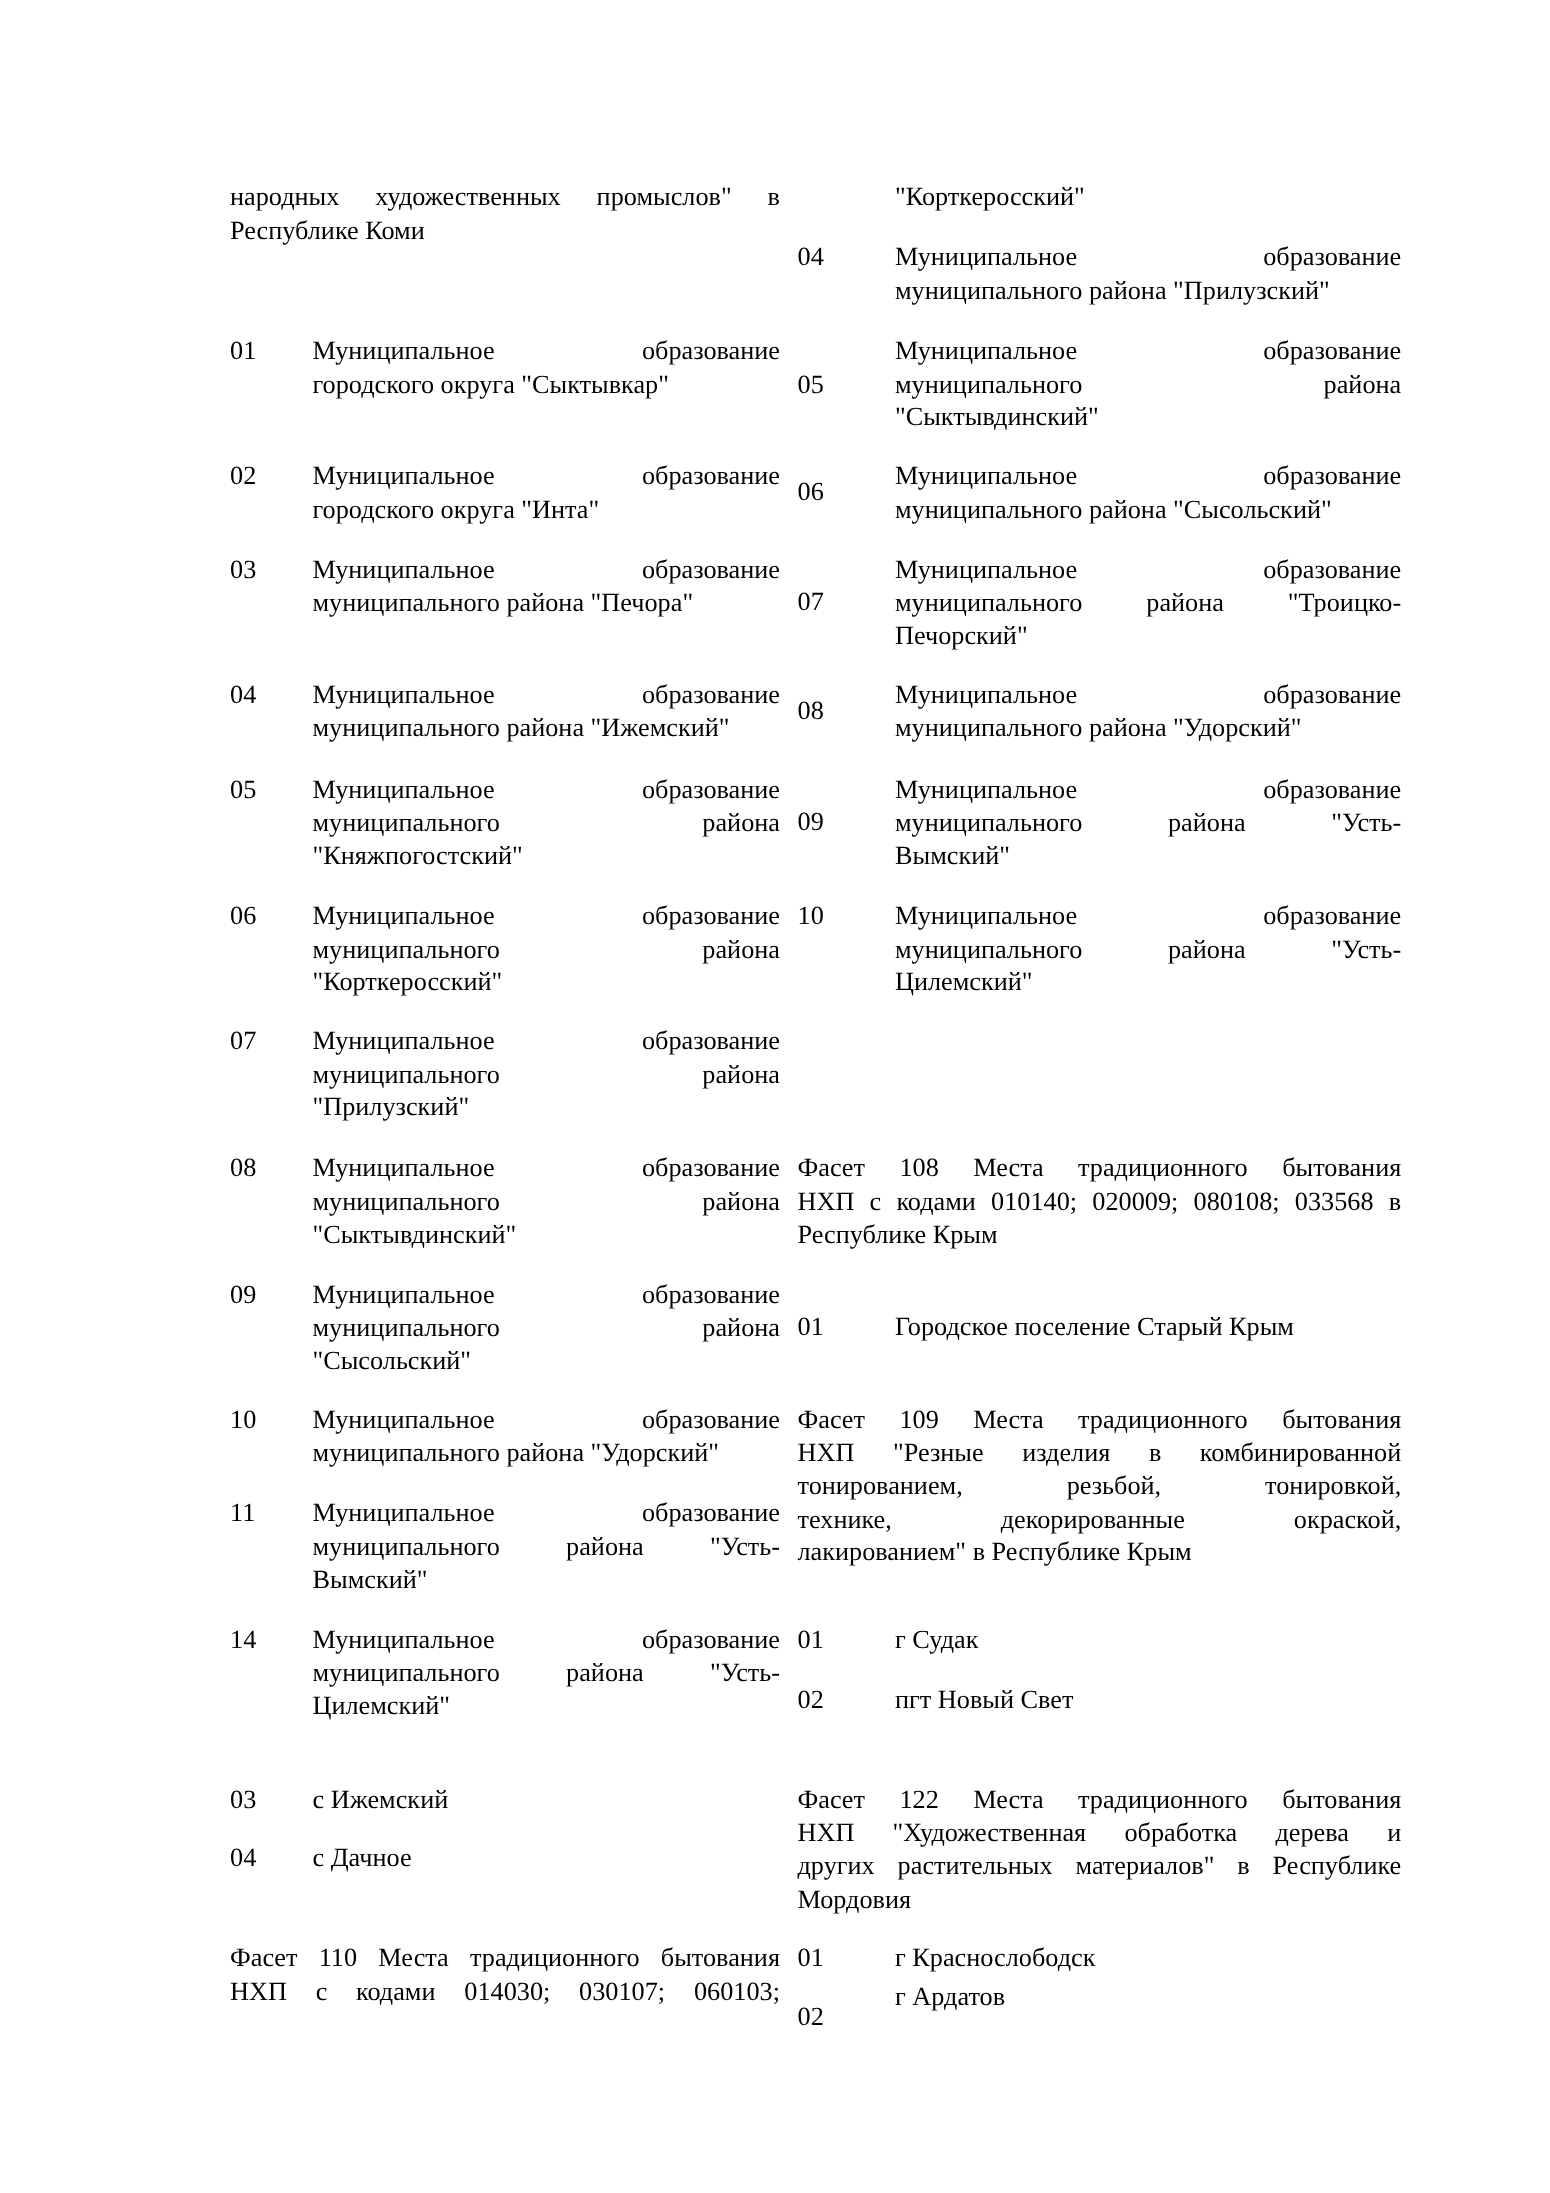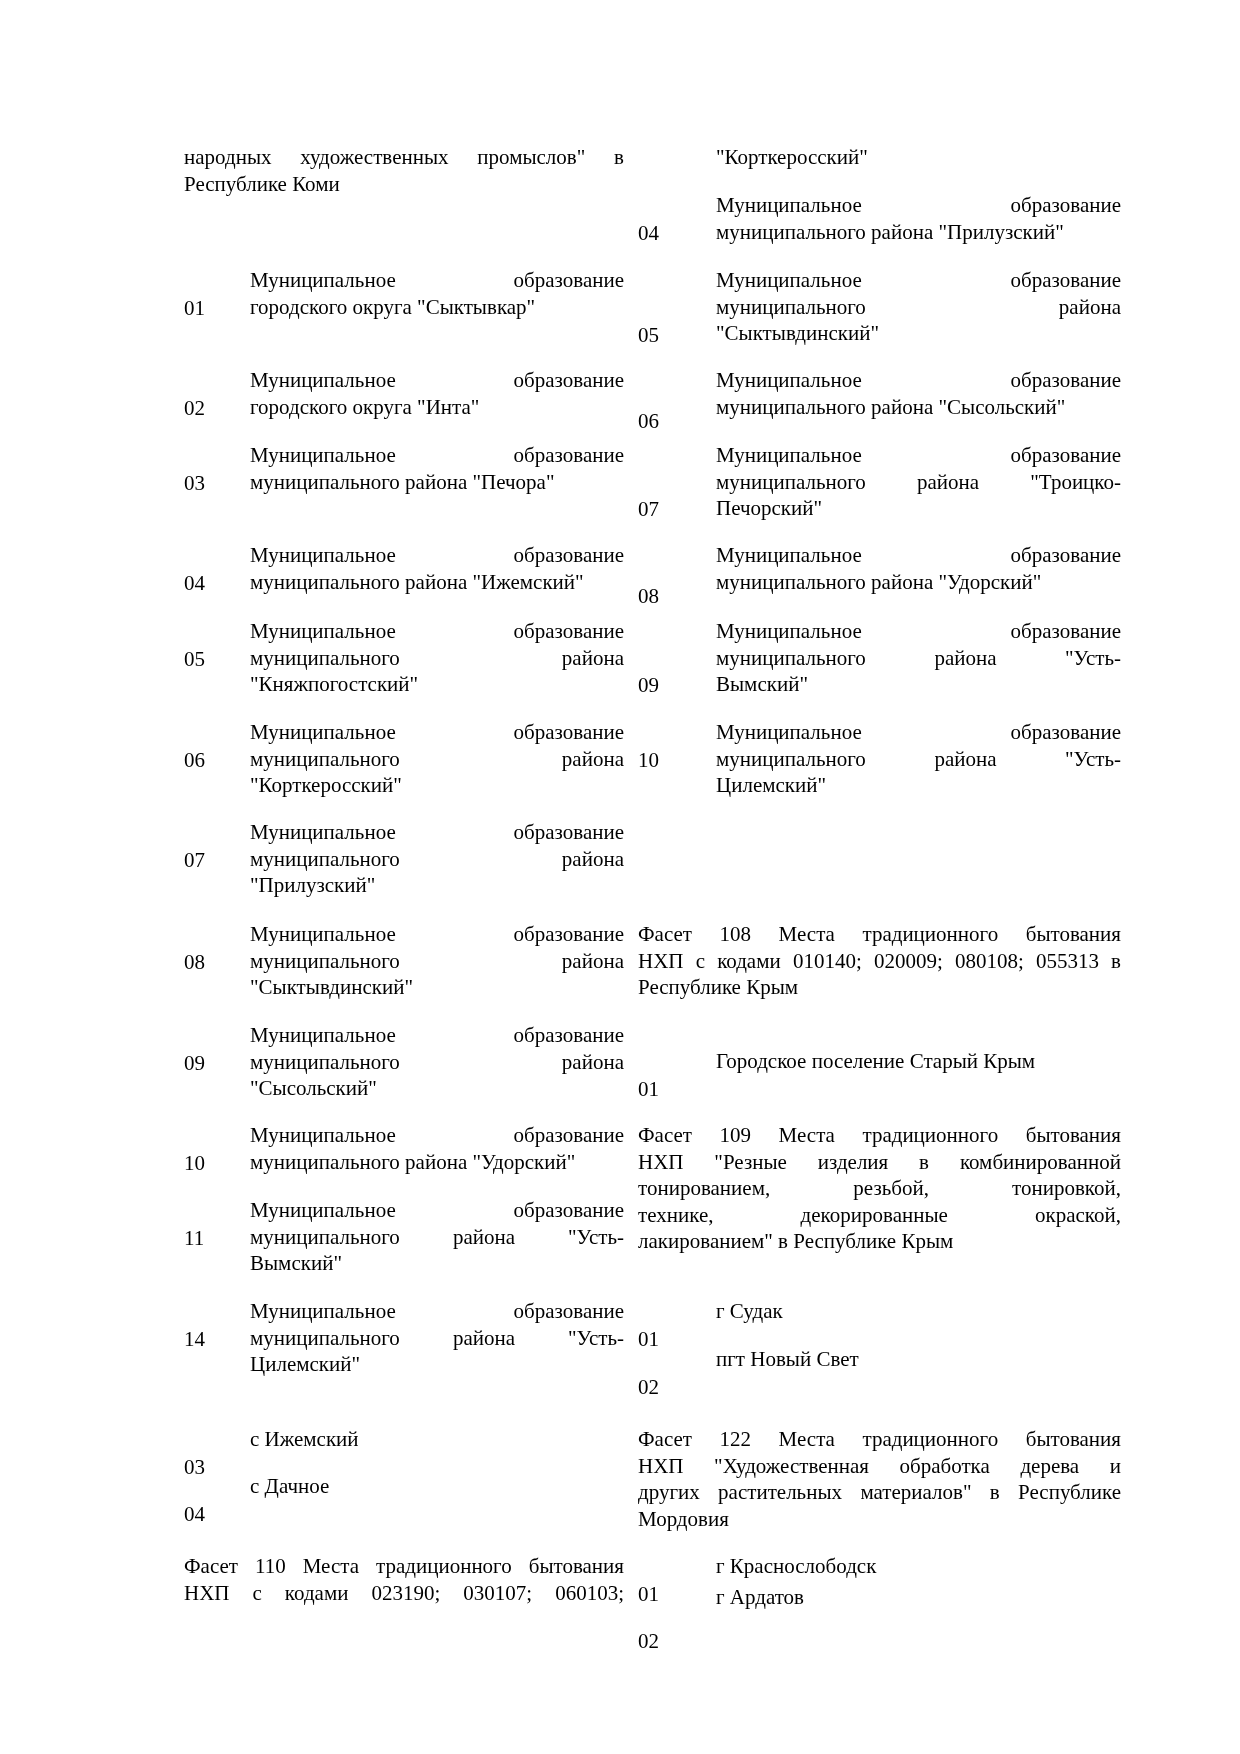--- a/index.html
+++ b/index.html
@@ -1,19 +1,19 @@
 <!DOCTYPE html>
 <html><head>
 <meta charset="utf-8">
 <style>
   html, body { margin:0; padding:0; background:#fff; }
   body { width:1240px; height:1754px; position:relative; overflow:hidden;
          font-family:"Liberation Serif", "DejaVu Serif", serif; font-size:21px; color:#000; }
   .blk { position:absolute; line-height:26.5px; }
-  .num { position:absolute; line-height:26.5px;margin-top:28px; }
+  .num { position:absolute; line-height:26.5px; }
   .txt { position:absolute; line-height:26.5px; text-align:justify; text-align-last:left; }
   .jl { text-align:justify; text-align-last:justify; }
   .lw { left:250px; width:374px; }
   .rw { left:716px; width:405px; }
   .ln { left:184px; }
   .rn { left:638px; }
   .full-l { left:184px; width:440px; }
   .full-r { left:638px; width:483px; }
   a.code { color:#000000; text-decoration:none; }
   .line { display:block; }
@@ -128,21 +128,21 @@
   <div>
     <div class="num ln" style="top:1473px">04</div>
     <div class="txt lw" style="top:1473px">с Дачное</div>
   </div>
 </div>
 
 <div class="blk full-l" style="top:1553px;">
   <span class="line jl">Фасет 110 Места традиционного бытования</span>
   <span class="line jl">
     <span>НХП с кодами</span>
-    <a class="code">023190</a>;
+    <a class="code">014030</a>;
     <a class="code">030107</a>;
     <a class="code">060103</a>;
   </span>
 </div>
 
 <div class="txt rw" style="top:144px">"Корткеросский"</div>
 
 <div>
   <div>
     <div class="num rn" style="top:192px">04</div>
@@ -199,21 +199,21 @@
   </div>
 </div>
 
 <div class="blk full-r" style="top:921px;">
   <span class="line jl">Фасет 108 Места традиционного бытования</span>
   <span class="line jl">
     <span>НХП с кодами</span>
     <a class="code">010140</a>;
     <a class="code">020009</a>;
     <a class="code">080108</a>;
-    <a class="code">055313</a>
+    <a class="code">033568</a>
     <span>в</span>
   </span>
   <span class="line">Республике Крым</span>
 </div>
 
 <div>
   <div class="num rn" style="top:1048px">01</div>
   <div class="txt rw" style="top:1048px">Городское поселение Старый Крым</div>
 </div>
 

